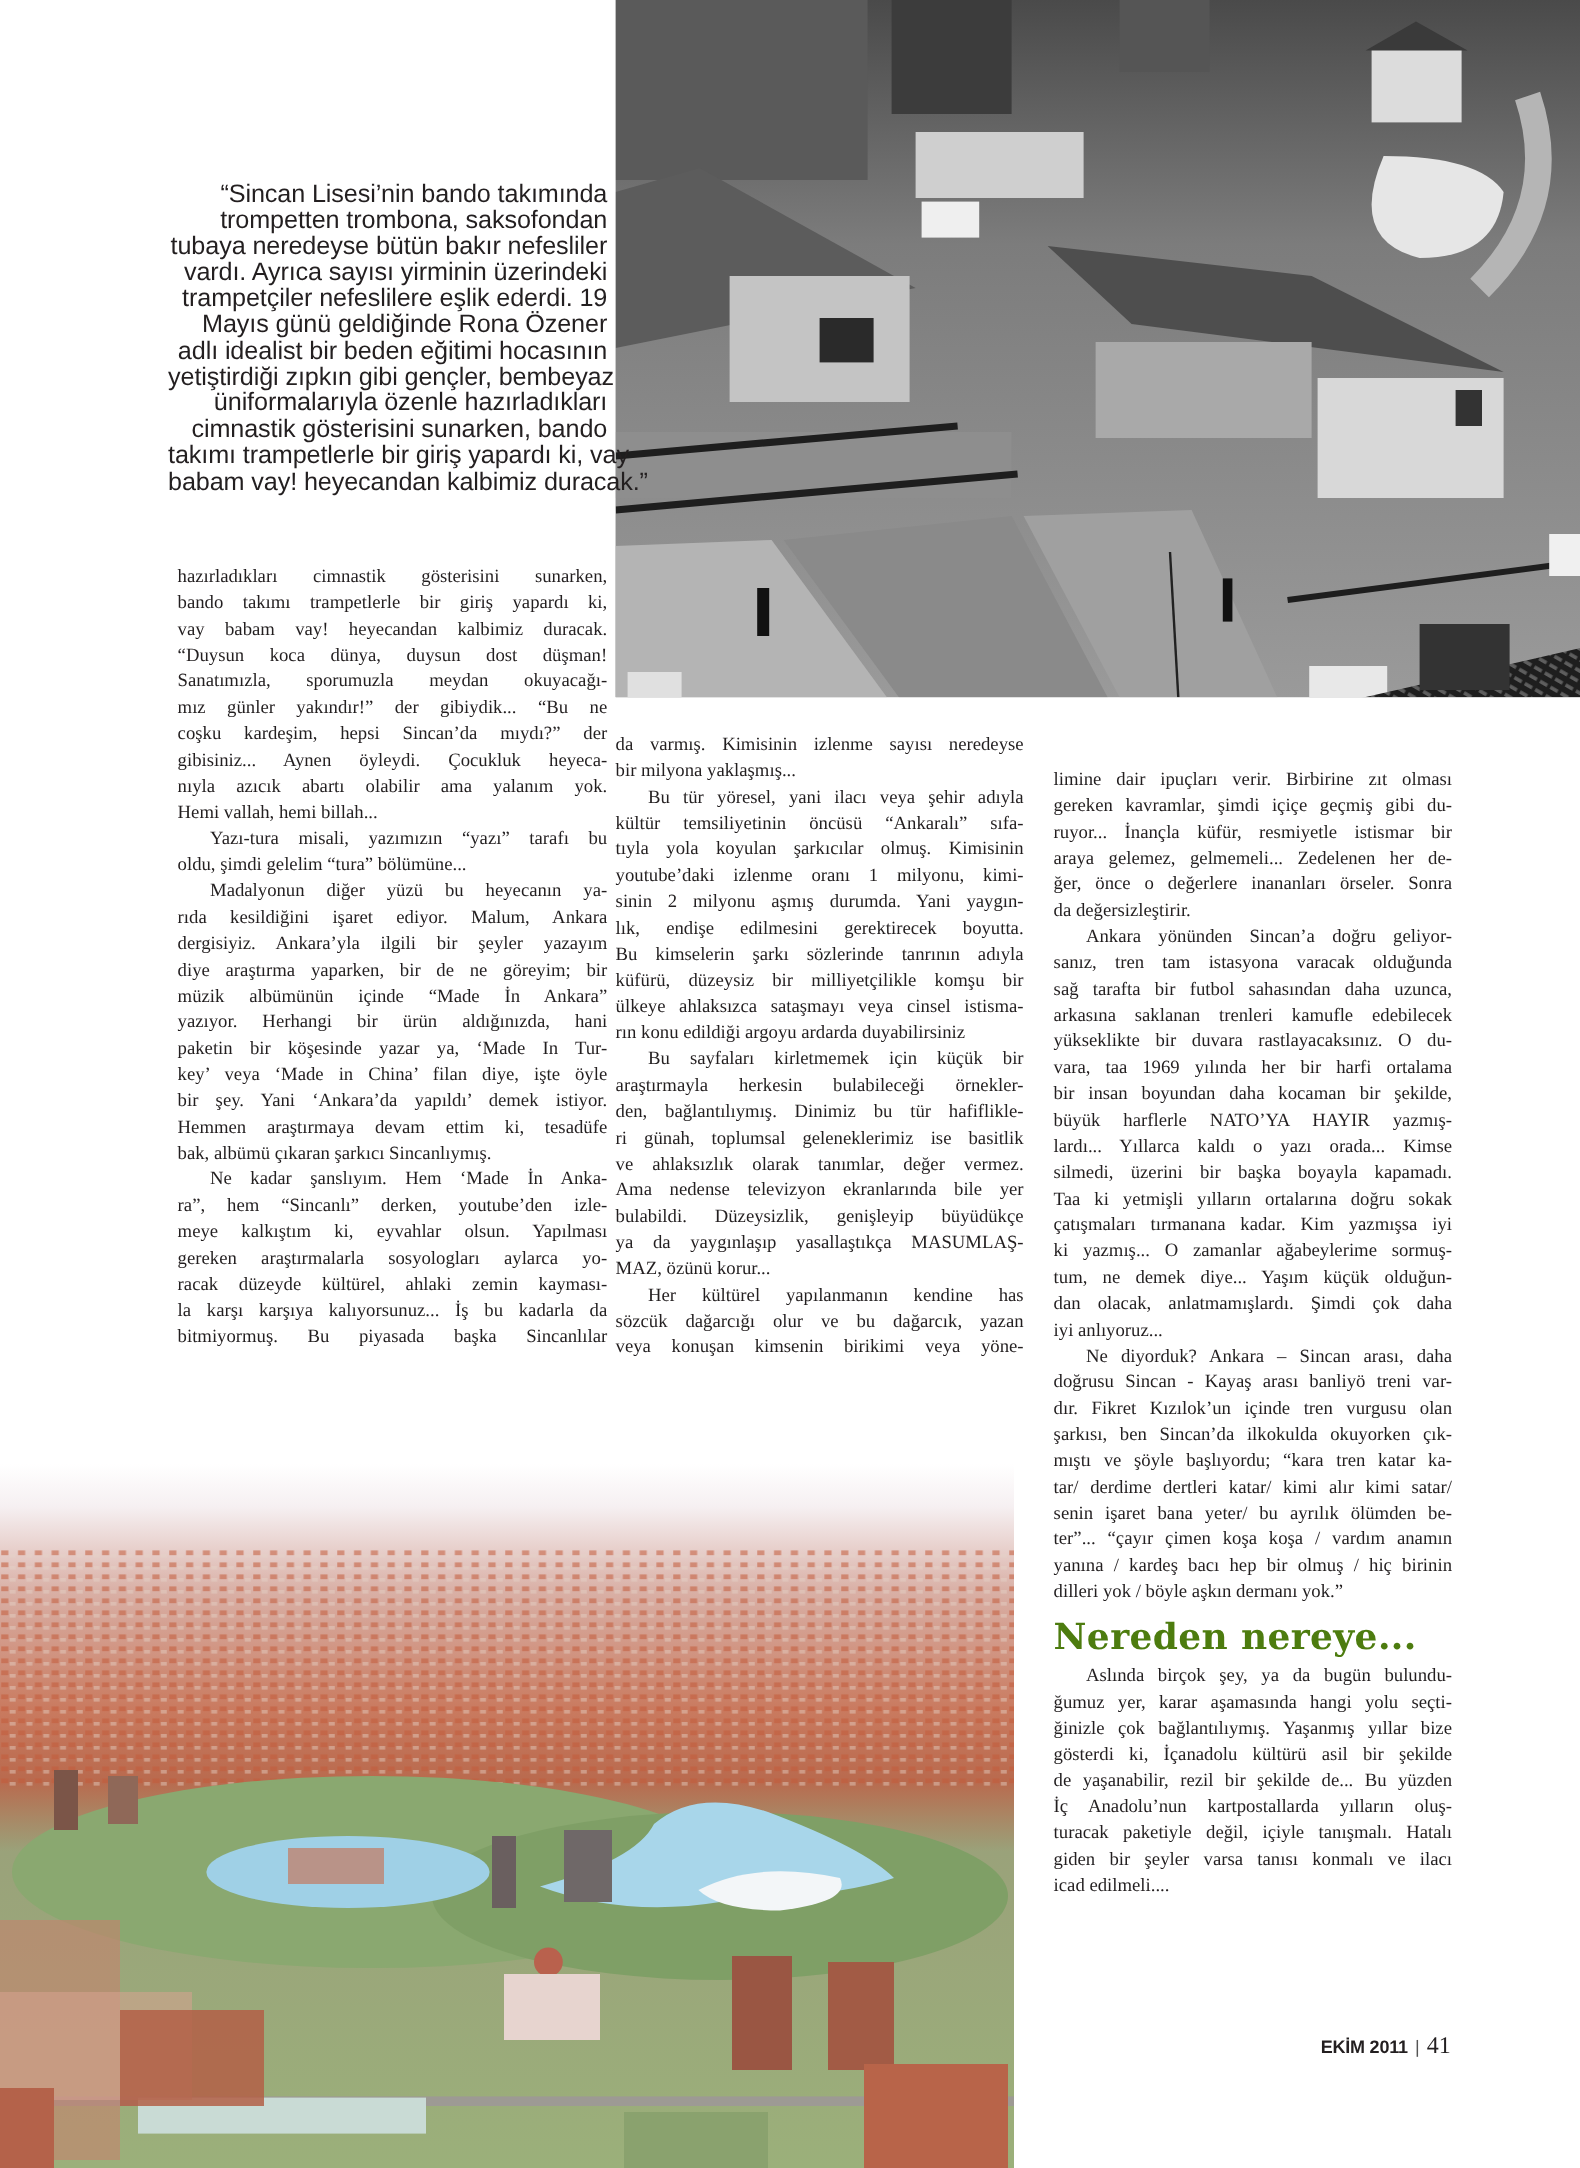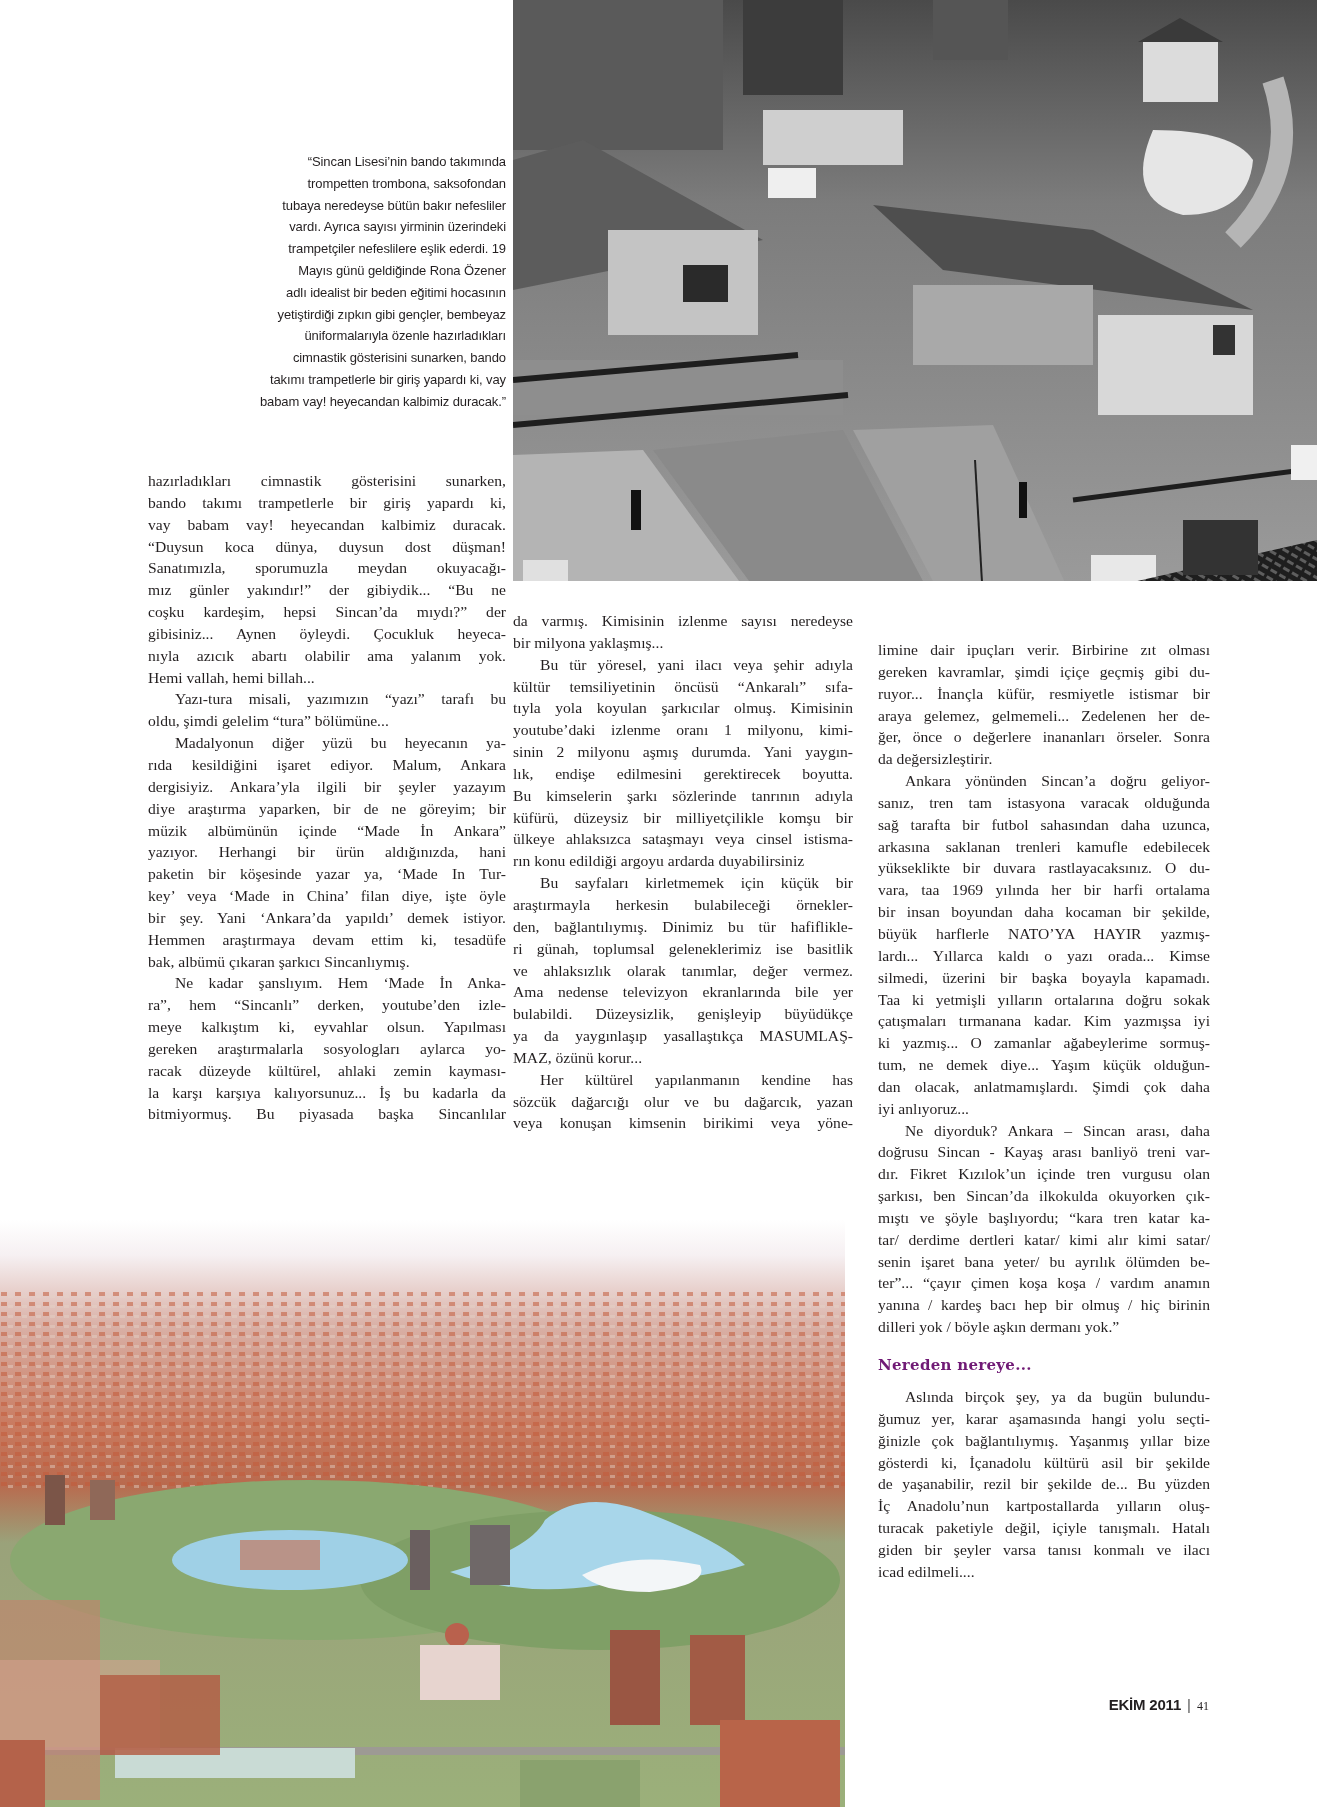--- a/index.html
+++ b/index.html
@@ -9,21 +9,21 @@
   .photo-top {
     position: absolute; left: 513px; top: 0; width: 804px; height: 581px;
     overflow: hidden; background: #8a8a8a;
   }
   .photo-top svg { display: block; width: 100%; height: 100%; }
 
   
   .pull-quote {
     position: absolute; left: 140px; top: 151px; width: 366px;
     font-family: "Liberation Sans", sans-serif;
-    font-size: 13px; line-height: 21.8px; text-align: right; color: #231f20;
+    font-size: 21px; line-height: 21.8px; text-align: right; color: #231f20;
     letter-spacing: -0.1px;
   }
   .pull-quote .ln { display: block; white-space: nowrap; }
 
   
   .col {
     position: absolute;
     font-family: "Liberation Serif", serif;
     font-size: 15.6px; line-height: 21.85px; color: #231f20;
     text-align: justify;
@@ -31,39 +31,39 @@
   .col .ln { display: block; white-space: nowrap; text-align-last: justify; text-align: justify; }
   .col .ln.last { text-align-last: left; }
   .col .ln.indent { padding-left: 27px; }
   .col-1 { left: 148px; top: 470px; width: 358px; }
   .col-2 { left: 513px; top: 610px; width: 340px; }
   .col-3 { left: 878px; top: 610px; width: 332px; margin-top: 29px; }
 
   .section-heading {
     display: block; margin: 12px 0 6px 0;
     font-family: "DejaVu Serif", serif; font-weight: bold;
-    font-size: 15px; line-height: 30px; color: #701a75; letter-spacing: 0.3px;
+    font-size: 30px; line-height: 30px; color: #4d7c0f; letter-spacing: 0.3px;
     text-align: left; text-align-last: left;
   }
 
   
   .photo-bottom {
     position: absolute; left: 0; top: 1220px; width: 845px; height: 587px;
     overflow: hidden;
   }
   .photo-bottom svg { display: block; width: 100%; height: 100%; }
 
   
   .folio {
     position: absolute; right: 108px; top: 1696px;
     font-size: 15px; line-height: 18px; color: #231f20; white-space: nowrap;
   }
   .folio .issue { font-family: "Liberation Sans", sans-serif; font-weight: bold; letter-spacing: -0.2px; }
   .folio .sep { font-family: "Liberation Sans", sans-serif; margin: 0 6px; color: #555; }
-  .folio .page { font-family: "Liberation Serif", serif; font-size: 12px; }
+  .folio .page { font-family: "Liberation Serif", serif; font-size: 20px; }
 </style>
 </head>
 <body>
 
 <div class="photo-top">
   <svg viewBox="0 0 804 581" preserveAspectRatio="none">
     <defs>
       <linearGradient id="bwsky" x1="0" y1="0" x2="0" y2="1">
         <stop offset="0" stop-color="#4a4a4a"></stop>
         <stop offset="0.35" stop-color="#7c7c7c"></stop>

